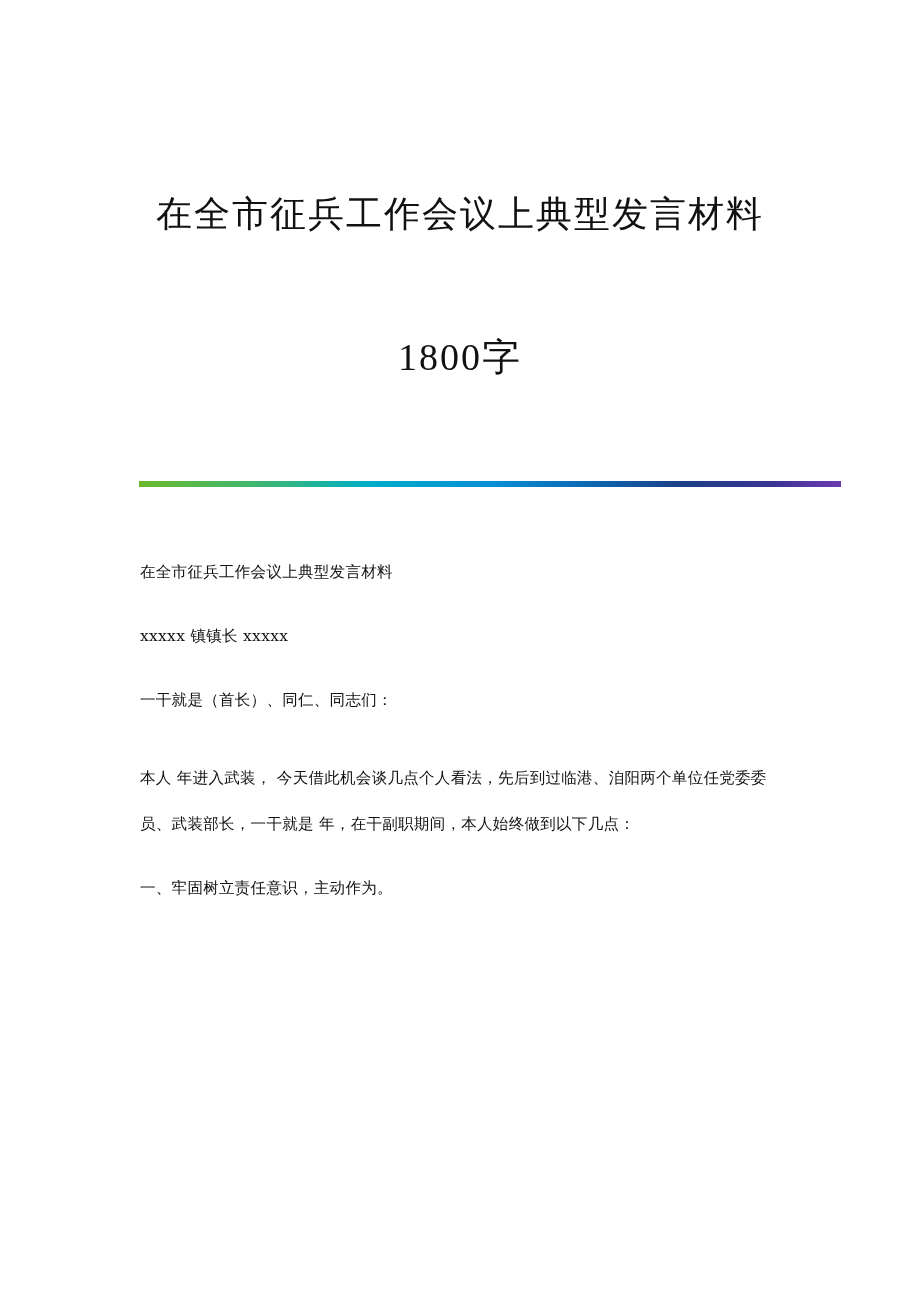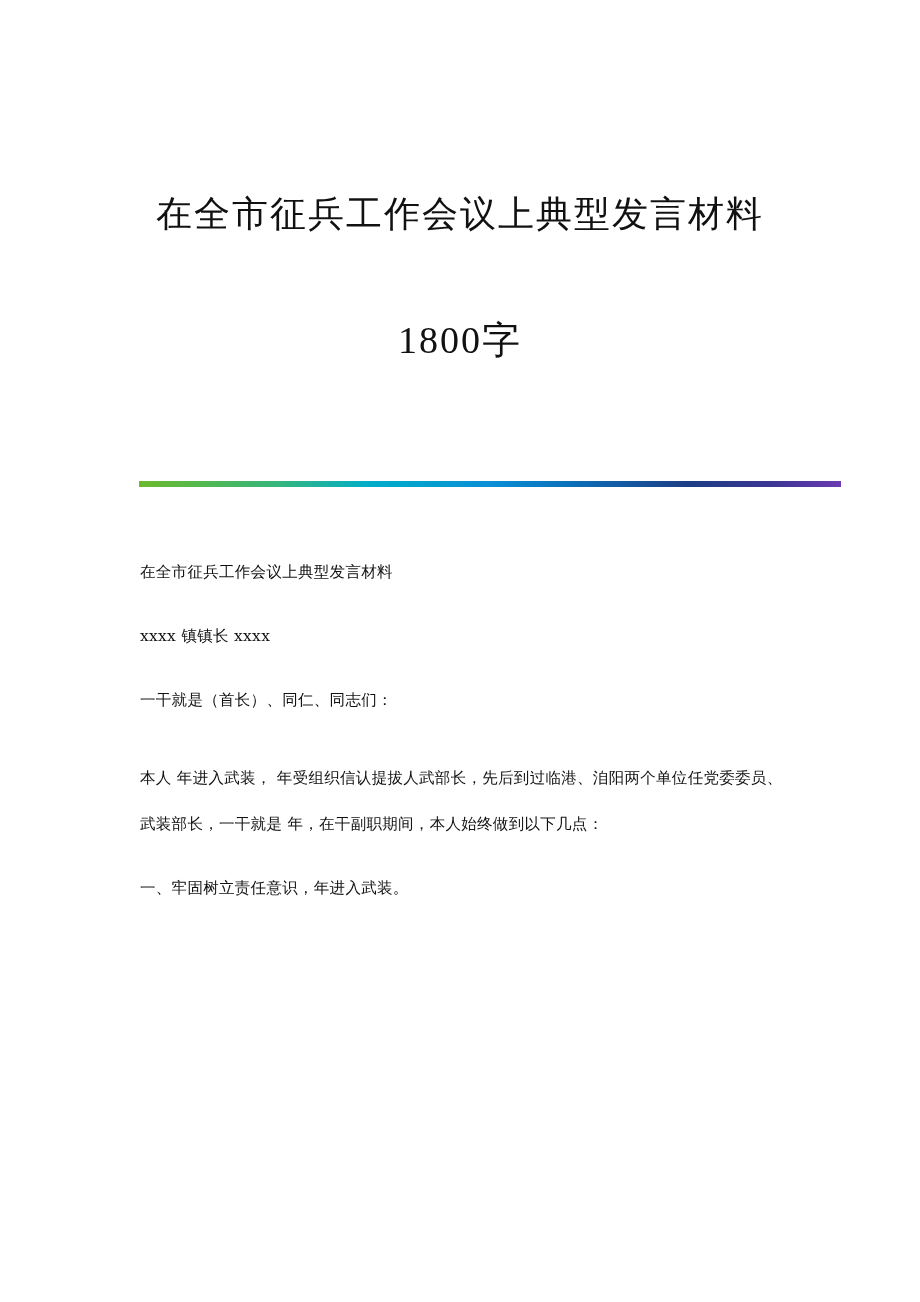--- a/index.html
+++ b/index.html
@@ -20,21 +20,21 @@
       width: 920px;
       text-align: center;
       font-family: "DejaVu Serif", "Liberation Serif", serif;
       font-size: 36px;
       letter-spacing: 2px;
       color: #111111;
       font-weight: normal;
       margin: 0;
     }
     .title-line.l1 { top: 190px; }
-    .title-line.l2 { top: 315px; font-family: "Liberation Serif", "DejaVu Serif", serif; font-size: 38px; }
+    .title-line.l2 { top: 332px; font-family: "Liberation Serif", "DejaVu Serif", serif; font-size: 38px; }
     .divider {
       position: absolute;
       left: 139px;
       top: 481px;
       width: 702px;
       height: 6px;
       background: linear-gradient(to right, #6cba2b 0%, #34b67e 20%, #00adc9 33%, #0a8fd6 50%, #0b6eb8 62%, #1d3e86 78%, #3a3592 90%, #6c3ab2 100%);
     }
     .body-text {
       position: absolute;
@@ -55,17 +55,17 @@
 </head>
 <body>
 
 <h1 class="title-line l1">在全市征兵工作会议上典型发言材料</h1>
 <h1 class="title-line l2">1800字</h1>
 
 <div class="divider"></div>
 
 <div class="body-text">
   <p class="para single">在全市征兵工作会议上典型发言材料</p>
-  <p class="para single">xxxx 镇镇长  xxxx</p>
+  <p class="para single">xxxxx 镇镇长  xxxxx</p>
   <p class="para single">一干就是（首长）、同仁、同志们：</p>
-  <p class="para">本人  年进入武装，  年受组织信认提拔人武部长，先后到过临港、洎阳两个单位任党委委员、武装部长，一干就是  年，在干副职期间，本人始终做到以下几点：</p>
-  <p class="para">一、牢固树立责任意识，年进入武装。</p>
+  <p class="para">本人  年进入武装，  今天借此机会谈几点个人看法，先后到过临港、洎阳两个单位任党委委员、武装部长，一干就是  年，在干副职期间，本人始终做到以下几点：</p>
+  <p class="para">一、牢固树立责任意识，主动作为。</p>
 </div>
 
 </body></html>

